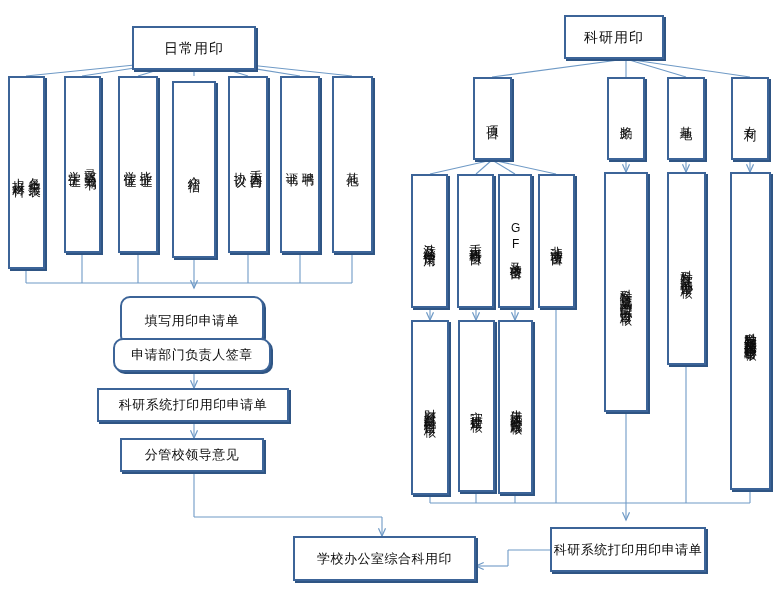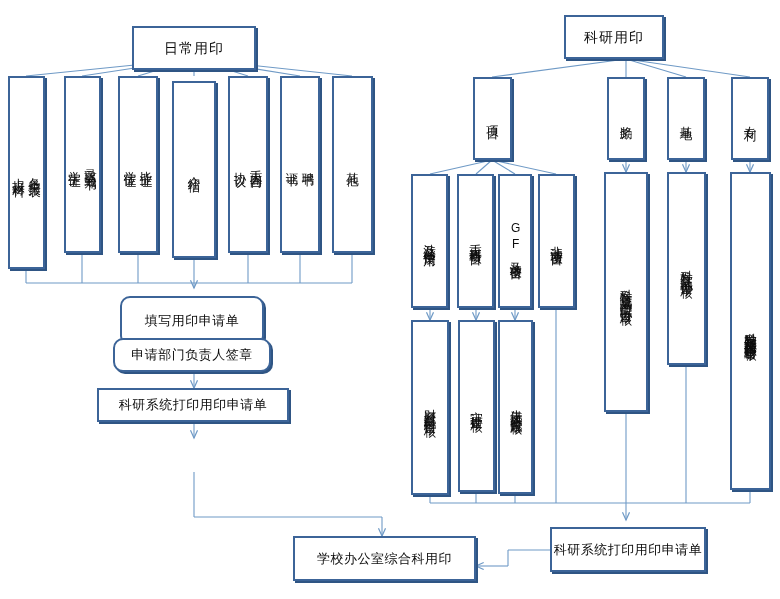--- a/index.html
+++ b/index.html
@@ -159,20 +159,23 @@
 
   <div class="node h shadow" style="left:120px;top:296px;width:144px;height:50px;border-radius:10px;">
     <span class="txt">填写用印申请单</span>
   </div>
   <div class="node h shadow" style="left:113px;top:338px;width:158px;height:34px;border-radius:10px;">
     <span class="txt">申请部门负责人签章</span>
   </div>
   <div class="node h shadow" style="left:97px;top:388px;width:192px;height:34px;">
     <span class="txt">科研系统打印用印申请单</span>
   </div>
+  <div class="node h shadow" style="left:120px;top:438px;width:144px;height:34px;">
+    <span class="txt">分管校领导意见</span>
+  </div>
 
   <div class="node h title shadow" style="left:564px;top:15px;width:100px;height:44px;">
     <span class="txt">科研用印</span>
   </div>
 
   <div class="node v shadow" style="left:473px;top:77px;width:39px;height:83px;">
     <span class="txt">项目</span>
   </div>
   <div class="node v shadow" style="left:607px;top:77px;width:38px;height:83px;">
     <span class="txt">奖励</span>

